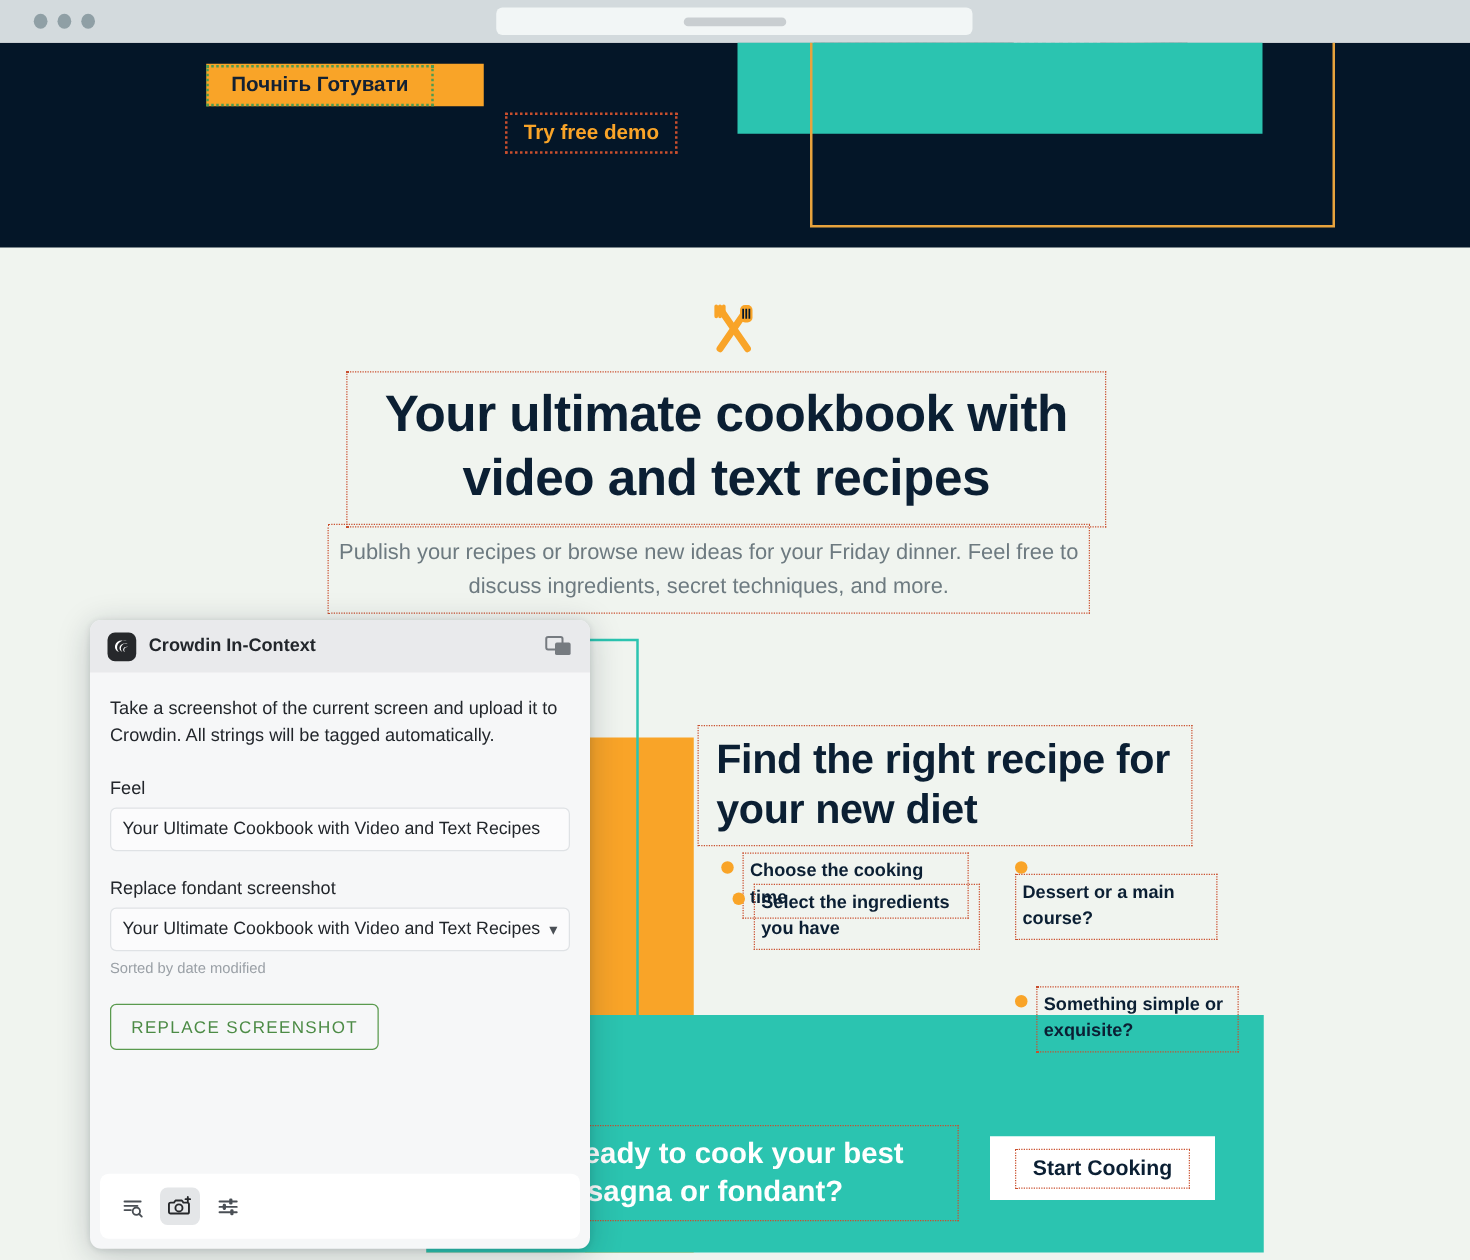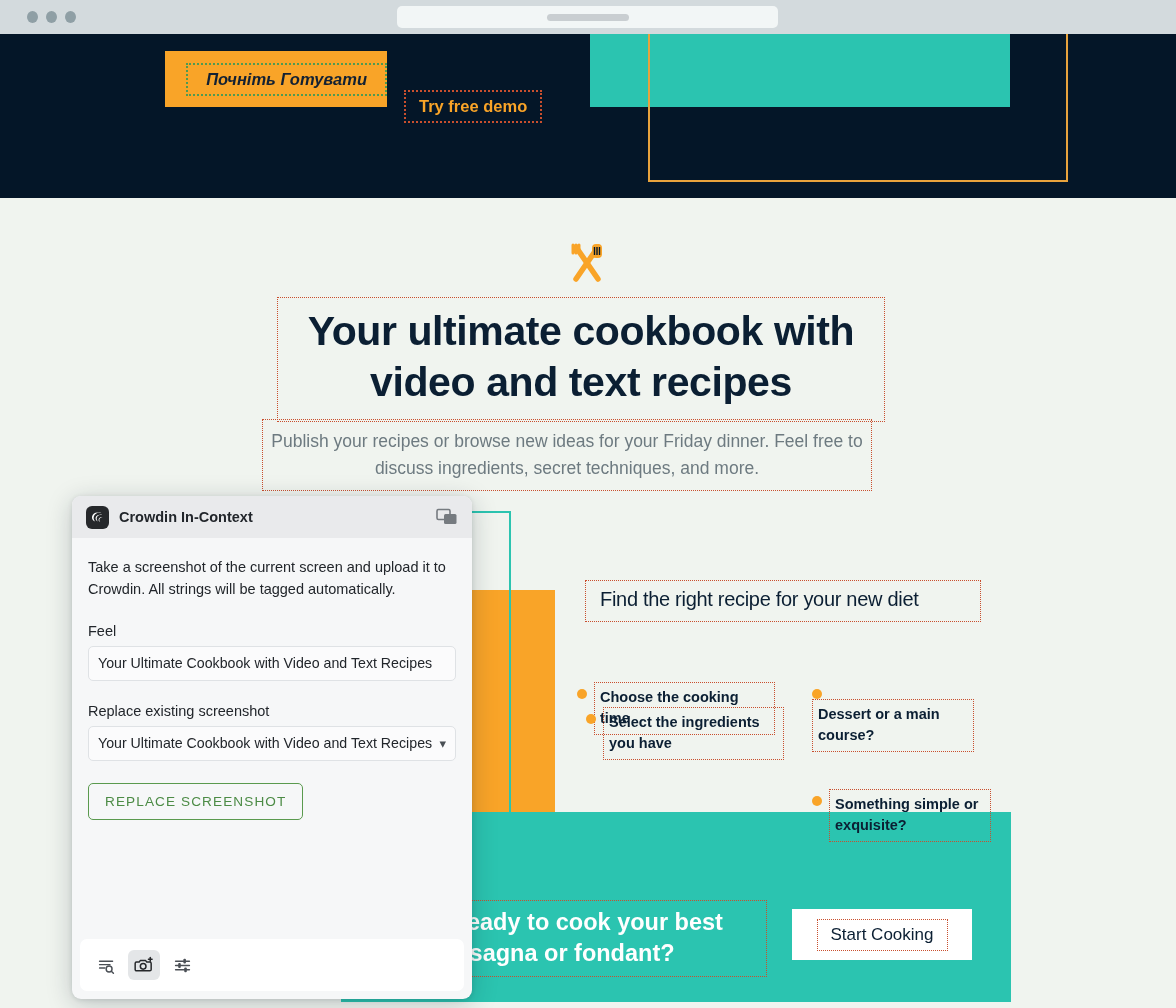--- a/index.html
+++ b/index.html
@@ -95,27 +95,26 @@
   #hero-outline-frame {
     position: absolute;
     left: 648px; top: -30px;
     width: 420px; height: 178px;
     border: 2px solid #e8a33d;
     box-sizing: border-box;
   }
   .hero-btn-primary {
     position: absolute;
     left: 165px; top: 17px;
-    width: 222px; height: 56px;
+    width: 222px; height: 34px;
     background: #f9a428;
     display: flex;
     align-items: center;
-    justify-content: flex-end;
-    cursor: pointer;
-    font-style: italic;
+    justify-content: flex-start;
+    cursor: pointer;
   }
   .hero-btn-primary .tag-box {
     border: 2px dotted #4e9a52;
     padding: 5px 18px;
     font-size: 16.5px;
     font-weight: 700;
     color: #132133;
     white-space: nowrap;
   }
   .hero-btn-secondary {
@@ -192,28 +191,28 @@
   #collage-teal-bottom {
     position: absolute;
     left: 341px; top: 778px;
     width: 670px; height: 190px;
     background: #2bc4b0;
   }
 
   
   #find-heading {
     position: absolute;
-    left: 585px; top: 546px;
+    left: 558px; top: 546px;
     width: 396px;
     box-sizing: border-box;
     border: 1.5px dotted #c94f2e;
     padding: 6px 10px 10px 14px;
-    font-size: 20px;
+    font-size: 33px;
     line-height: 1.2;
-    font-weight: 400;
+    font-weight: 700;
     color: #0b1f33;
     letter-spacing: -0.3px;
   }
   .feature {
     position: absolute;
     display: flex;
     align-items: flex-start;
   }
   .feature-bullet {
     width: 10px; height: 10px;
@@ -258,21 +257,21 @@
     background: #ffffff;
     display: flex;
     align-items: center;
     justify-content: center;
     cursor: pointer;
   }
   #cta-button .tag-box {
     border: 1.5px dotted #c94f2e;
     padding: 5px 13px;
     font-size: 17px;
-    font-weight: 400;
+    font-weight: 700;
     color: #0b1f33;
     white-space: nowrap;
   }
 
   
   #crowdin-dialog {
     position: absolute;
     left: 72px; top: 462px;
     width: 400px; height: 503px;
     border-radius: 9px;
@@ -508,25 +507,26 @@
         </svg>
       </div>
     </div>
 
     <div id="dialog-body">
       <div id="dialog-desc">Take a screenshot of the current screen and upload it to Crowdin. All strings will be tagged automatically.</div>
 
       <div class="field-label">Feel</div>
       <div class="text-field">Your Ultimate Cookbook with Video and Text Recipes</div>
 
-      <div class="field-label">Replace existing screenshot</div>
+      <div class="field-label">Replace fondant screenshot</div>
       <div class="select-field">
         <span class="select-value">Your Ultimate Cookbook with Video and Text Recipes</span>
         <span class="chevron">▾</span>
       </div>
+      <div id="sorted-note">Sorted by date modified</div>
 
       <div id="replace-button">REPLACE SCREENSHOT</div>
     </div>
 
     <div id="dialog-toolbar">
       <div class="tool-btn">
         <svg viewBox="0 0 22 22" width="19" height="19" aria-hidden="true">
           <g stroke="#4a4f55" stroke-width="1.7" stroke-linecap="round">
             <line x1="3" y1="6" x2="18" y2="6"></line>
             <line x1="3" y1="10" x2="15" y2="10"></line>

